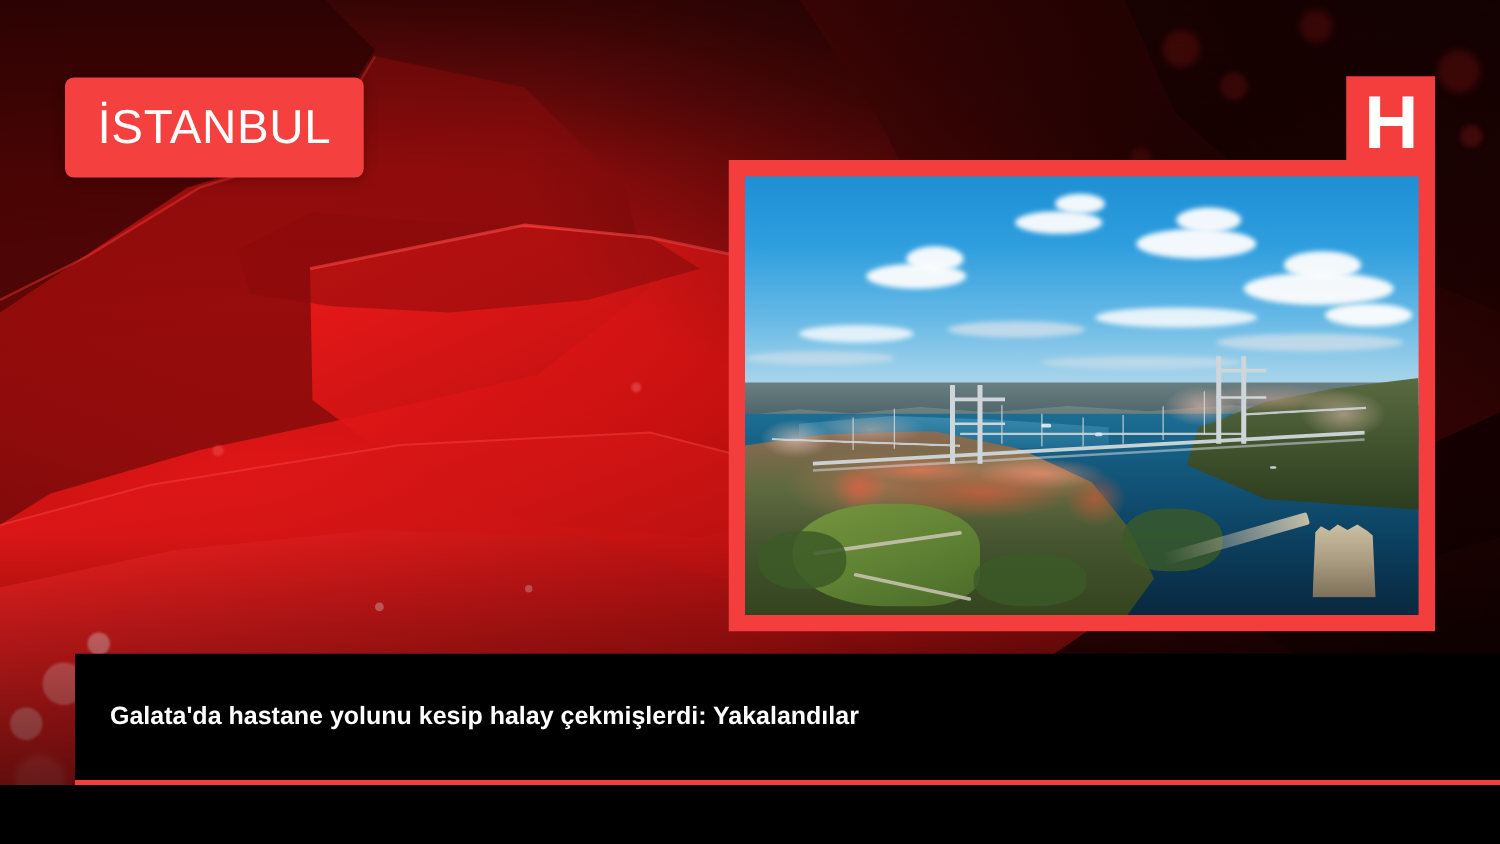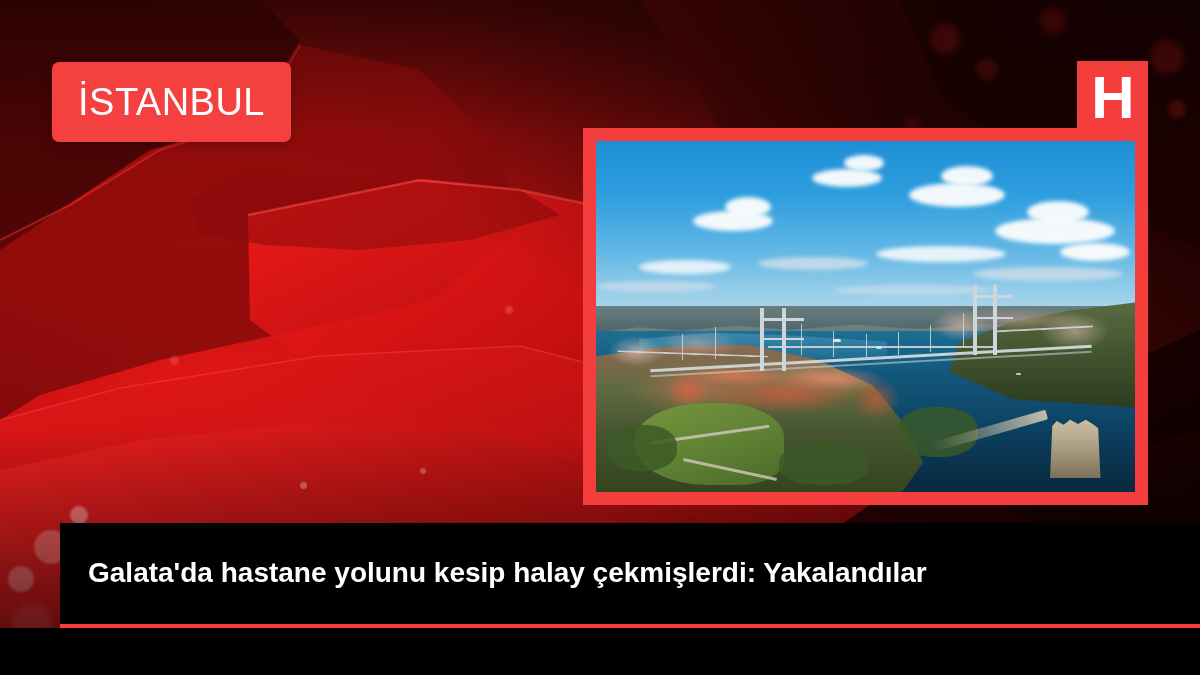--- a/index.html
+++ b/index.html
@@ -122,21 +122,21 @@
   }
 
   
   .headline-bar {
     position:absolute; left:60px; top:523px;
     width:1140px; height:101px;
     background:#000;
     display:flex; align-items:center;
   }
   .headline {
-    color:#fff; font-size:28px; font-weight:700; line-height:1.32;
+    color:#fff; font-size:20px; font-weight:700; line-height:1.32;
     padding:0 0 0 28px; max-width:1090px;
     text-shadow:0 1px 2px rgba(0,0,0,0.9);
   }
   .red-rule {
     position:absolute; left:60px; top:624px; width:1140px; height:5px;
   }
 
   
   .bottom-strip {
     position:absolute; left:0; top:629px; width:1200px; height:46px;

